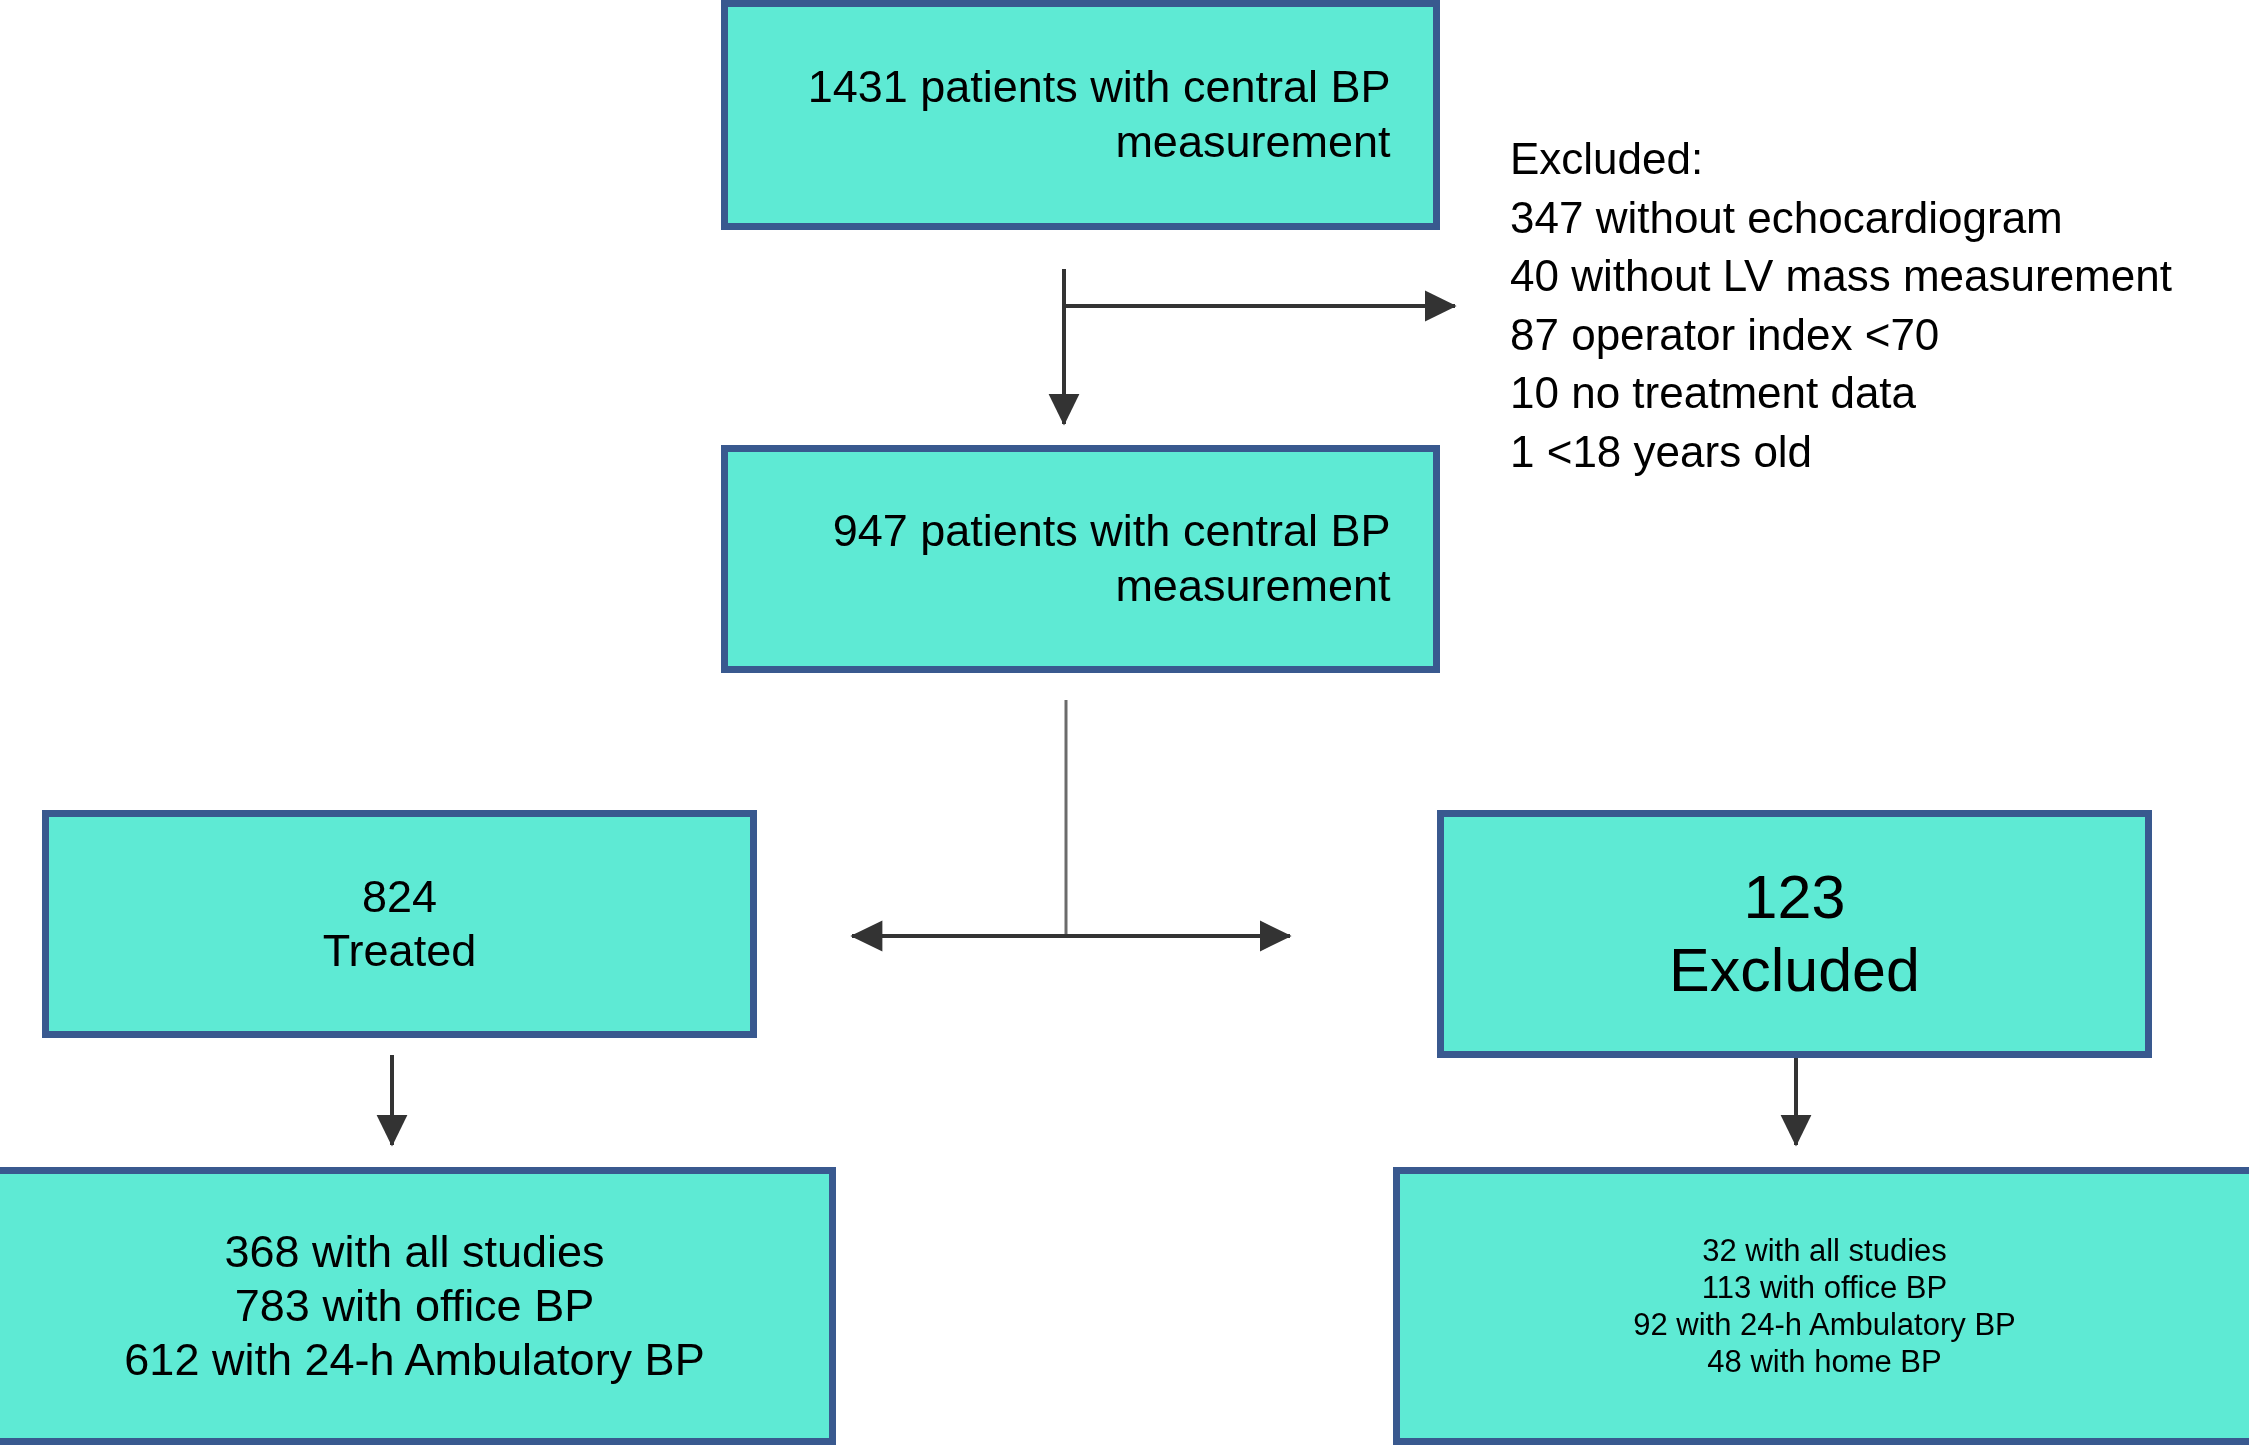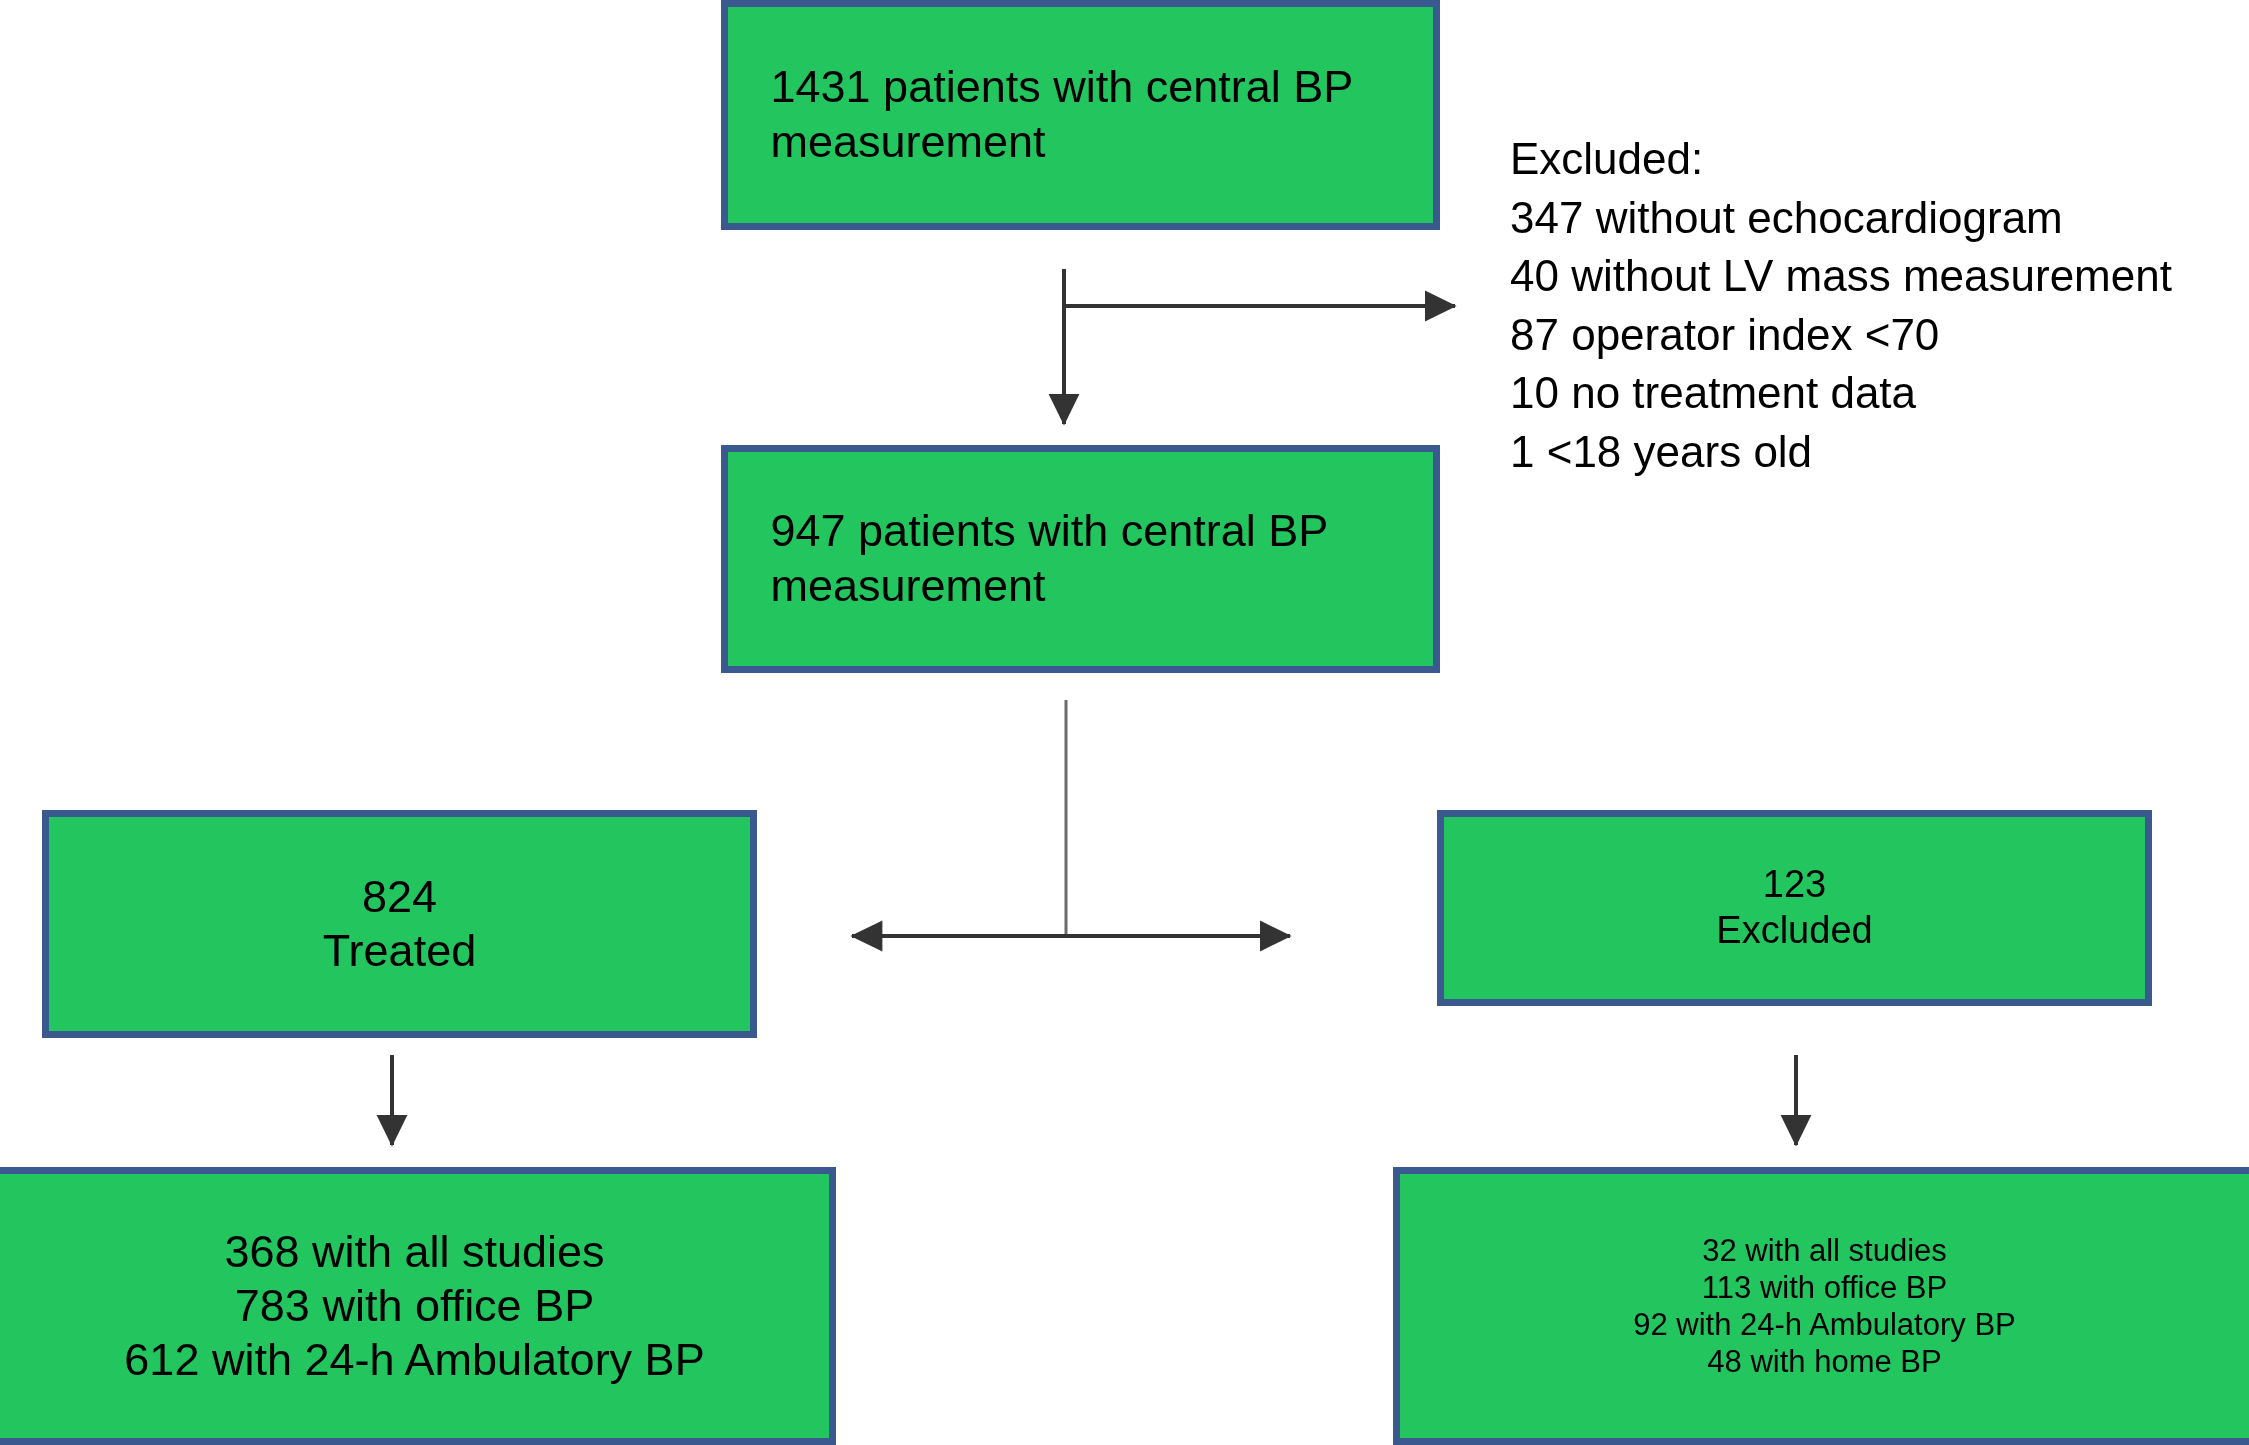--- a/index.html
+++ b/index.html
@@ -16,26 +16,26 @@
     position: relative;
     width: 2249px;
     height: 1445px;
     background: #ffffff;
     overflow: hidden;
   }
   .flow-box {
     position: absolute;
     box-sizing: border-box;
     border: 7px solid #39598f;
-    background: #22c55e;
+    background: #5eead4;
     display: flex;
     flex-direction: column;
     align-items: center;
     justify-content: center;
-    text-align: left;
+    text-align: right;
     line-height: 1.20;
     color: #000000;
   }
   .flow-box .line {
     display: block;
     white-space: nowrap;
   }
   #box-top {
     left: 721px;
     top: 0px;
@@ -64,22 +64,22 @@
     left: 42px;
     top: 810px;
     width: 715px;
     height: 228px;
     font-size: 45px;
   }
   #box-untreated {
     left: 1437px;
     top: 810px;
     width: 715px;
-    height: 196px;
-    font-size: 38px;
+    height: 248px;
+    font-size: 61px;
   }
   #box-treated-detail {
     left: 0px;
     top: 1167px;
     width: 836px;
     height: 278px;
     font-size: 45px;
     border-left-width: 0px;
   }
   #box-untreated-detail {

